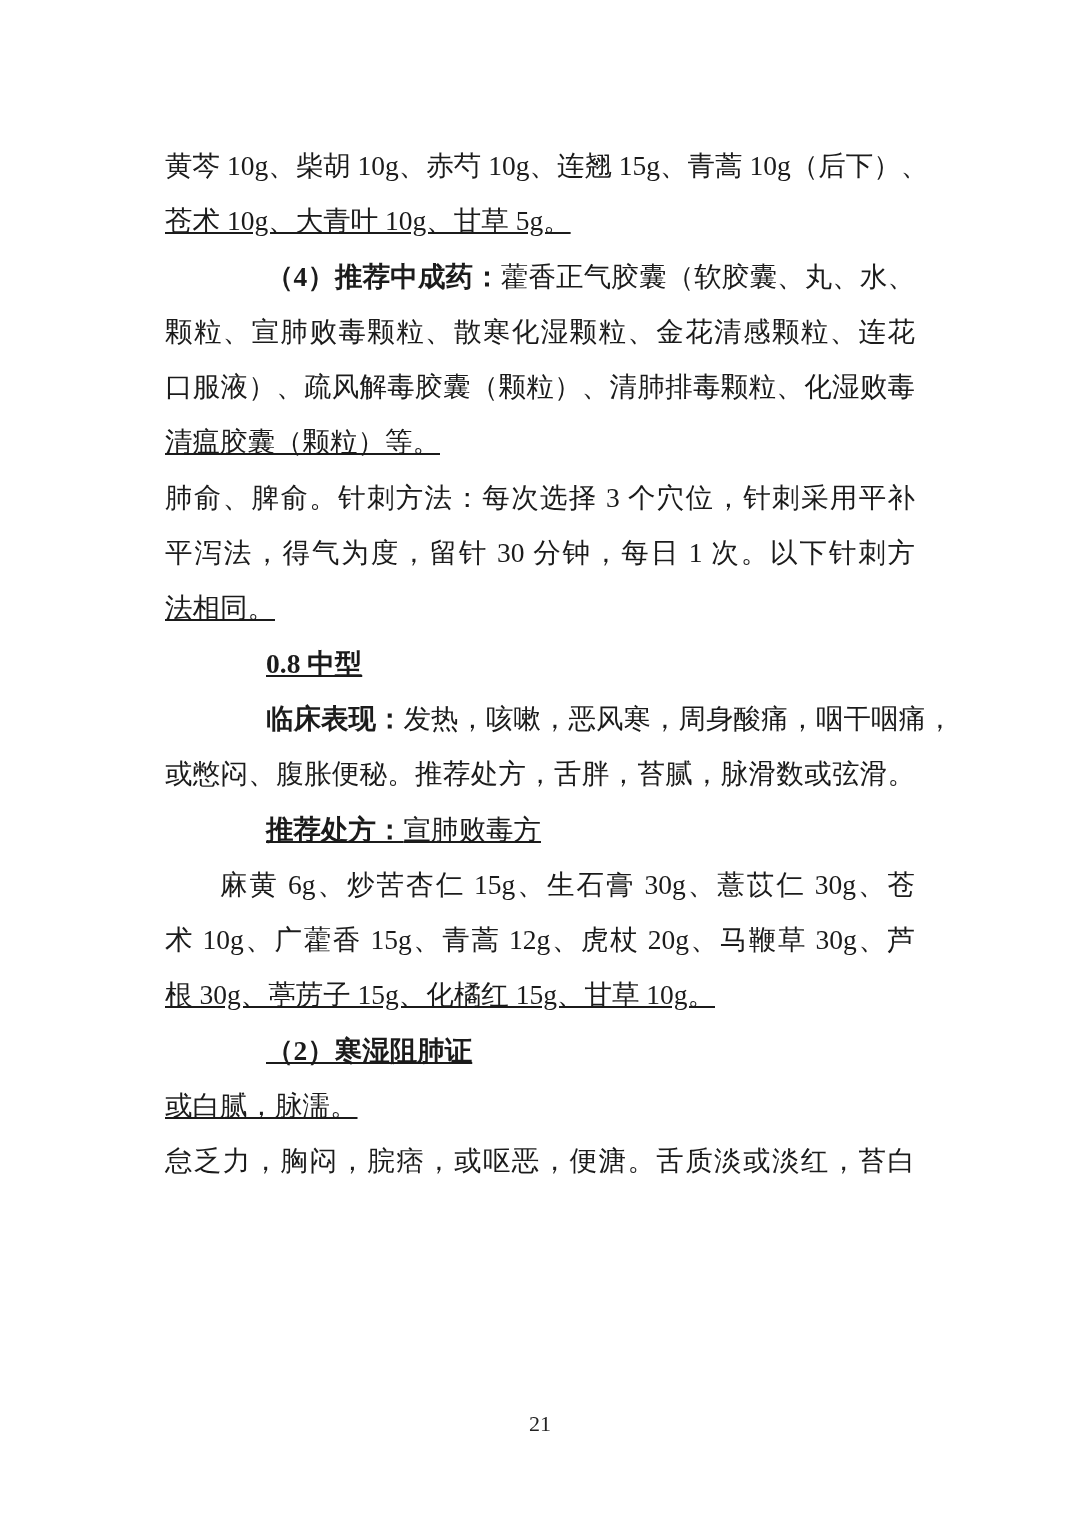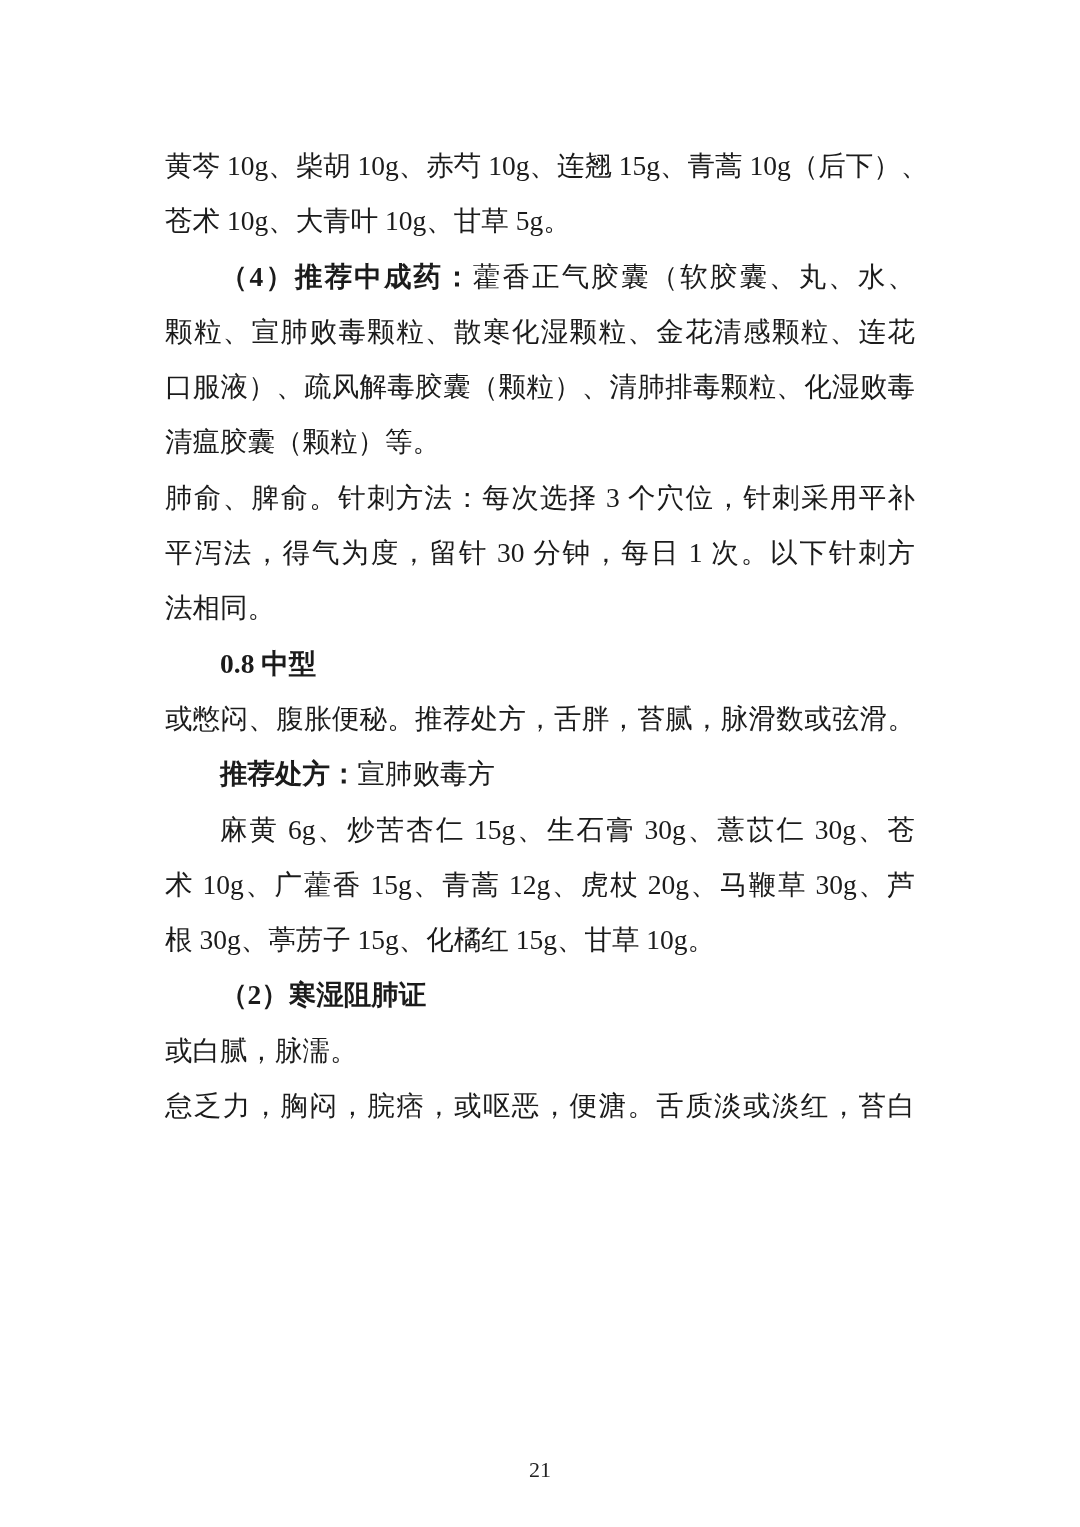--- a/index.html
+++ b/index.html
@@ -30,38 +30,39 @@
   }
   
   .j {
     text-align: justify;
     text-align-last: justify;
   }
   
   .l {
     text-align: center;
     text-align-last: left;
+    text-decoration: underline;
   }
   
   .ind {
     text-indent: 55px;
   }
   .b {
     font-weight: bold;
+    margin-left: 46px;
   }
   .page-number {
     position: absolute;
     left: 0;
     top: 1410px;
     width: 100%;
     text-align: center;
     font-size: 22px;
     line-height: 28px;
     color: #222222;
-    margin-top: 46px;
   }
 </style>
 </head>
 <body>
 
 <div class="page">
 
   <div class="doc">
 
     <div class="line j"><span>黄芩 10g、柴胡 10g、赤芍 10g、连翘 15g、青蒿 10g（后下）、</span></div>
@@ -79,20 +80,21 @@
 
     <div class="line j"><span>肺俞、脾俞。针刺方法：每次选择 3 个穴位，针刺采用平补</span></div>
 
     <div class="line j"><span>平泻法，得气为度，留针 30 分钟，每日 1 次。以下针刺方</span></div>
 
     <div class="line l"><span>法相同。</span></div>
 
     <div class="line l ind"><span class="b">0.8 中型</span></div>
 
 
+    <div class="line j ind"><span class="b">临床表现：</span><span>发热，咳嗽，恶风寒，周身酸痛，咽干咽痛，</span></div>
 
     <div class="line j"><span>或憋闷、腹胀便秘。推荐处方，舌胖，苔腻，脉滑数或弦滑。</span></div>
 
     <div class="line l ind"><span class="b">推荐处方：</span><span>宣肺败毒方</span></div>
 
     <div class="line j ind"><span>麻黄 6g、炒苦杏仁 15g、生石膏 30g、薏苡仁 30g、苍</span></div>
 
     <div class="line j"><span>术 10g、广藿香 15g、青蒿 12g、虎杖 20g、马鞭草 30g、芦</span></div>
 
     <div class="line l"><span>根 30g、葶苈子 15g、化橘红 15g、甘草 10g。</span></div>

